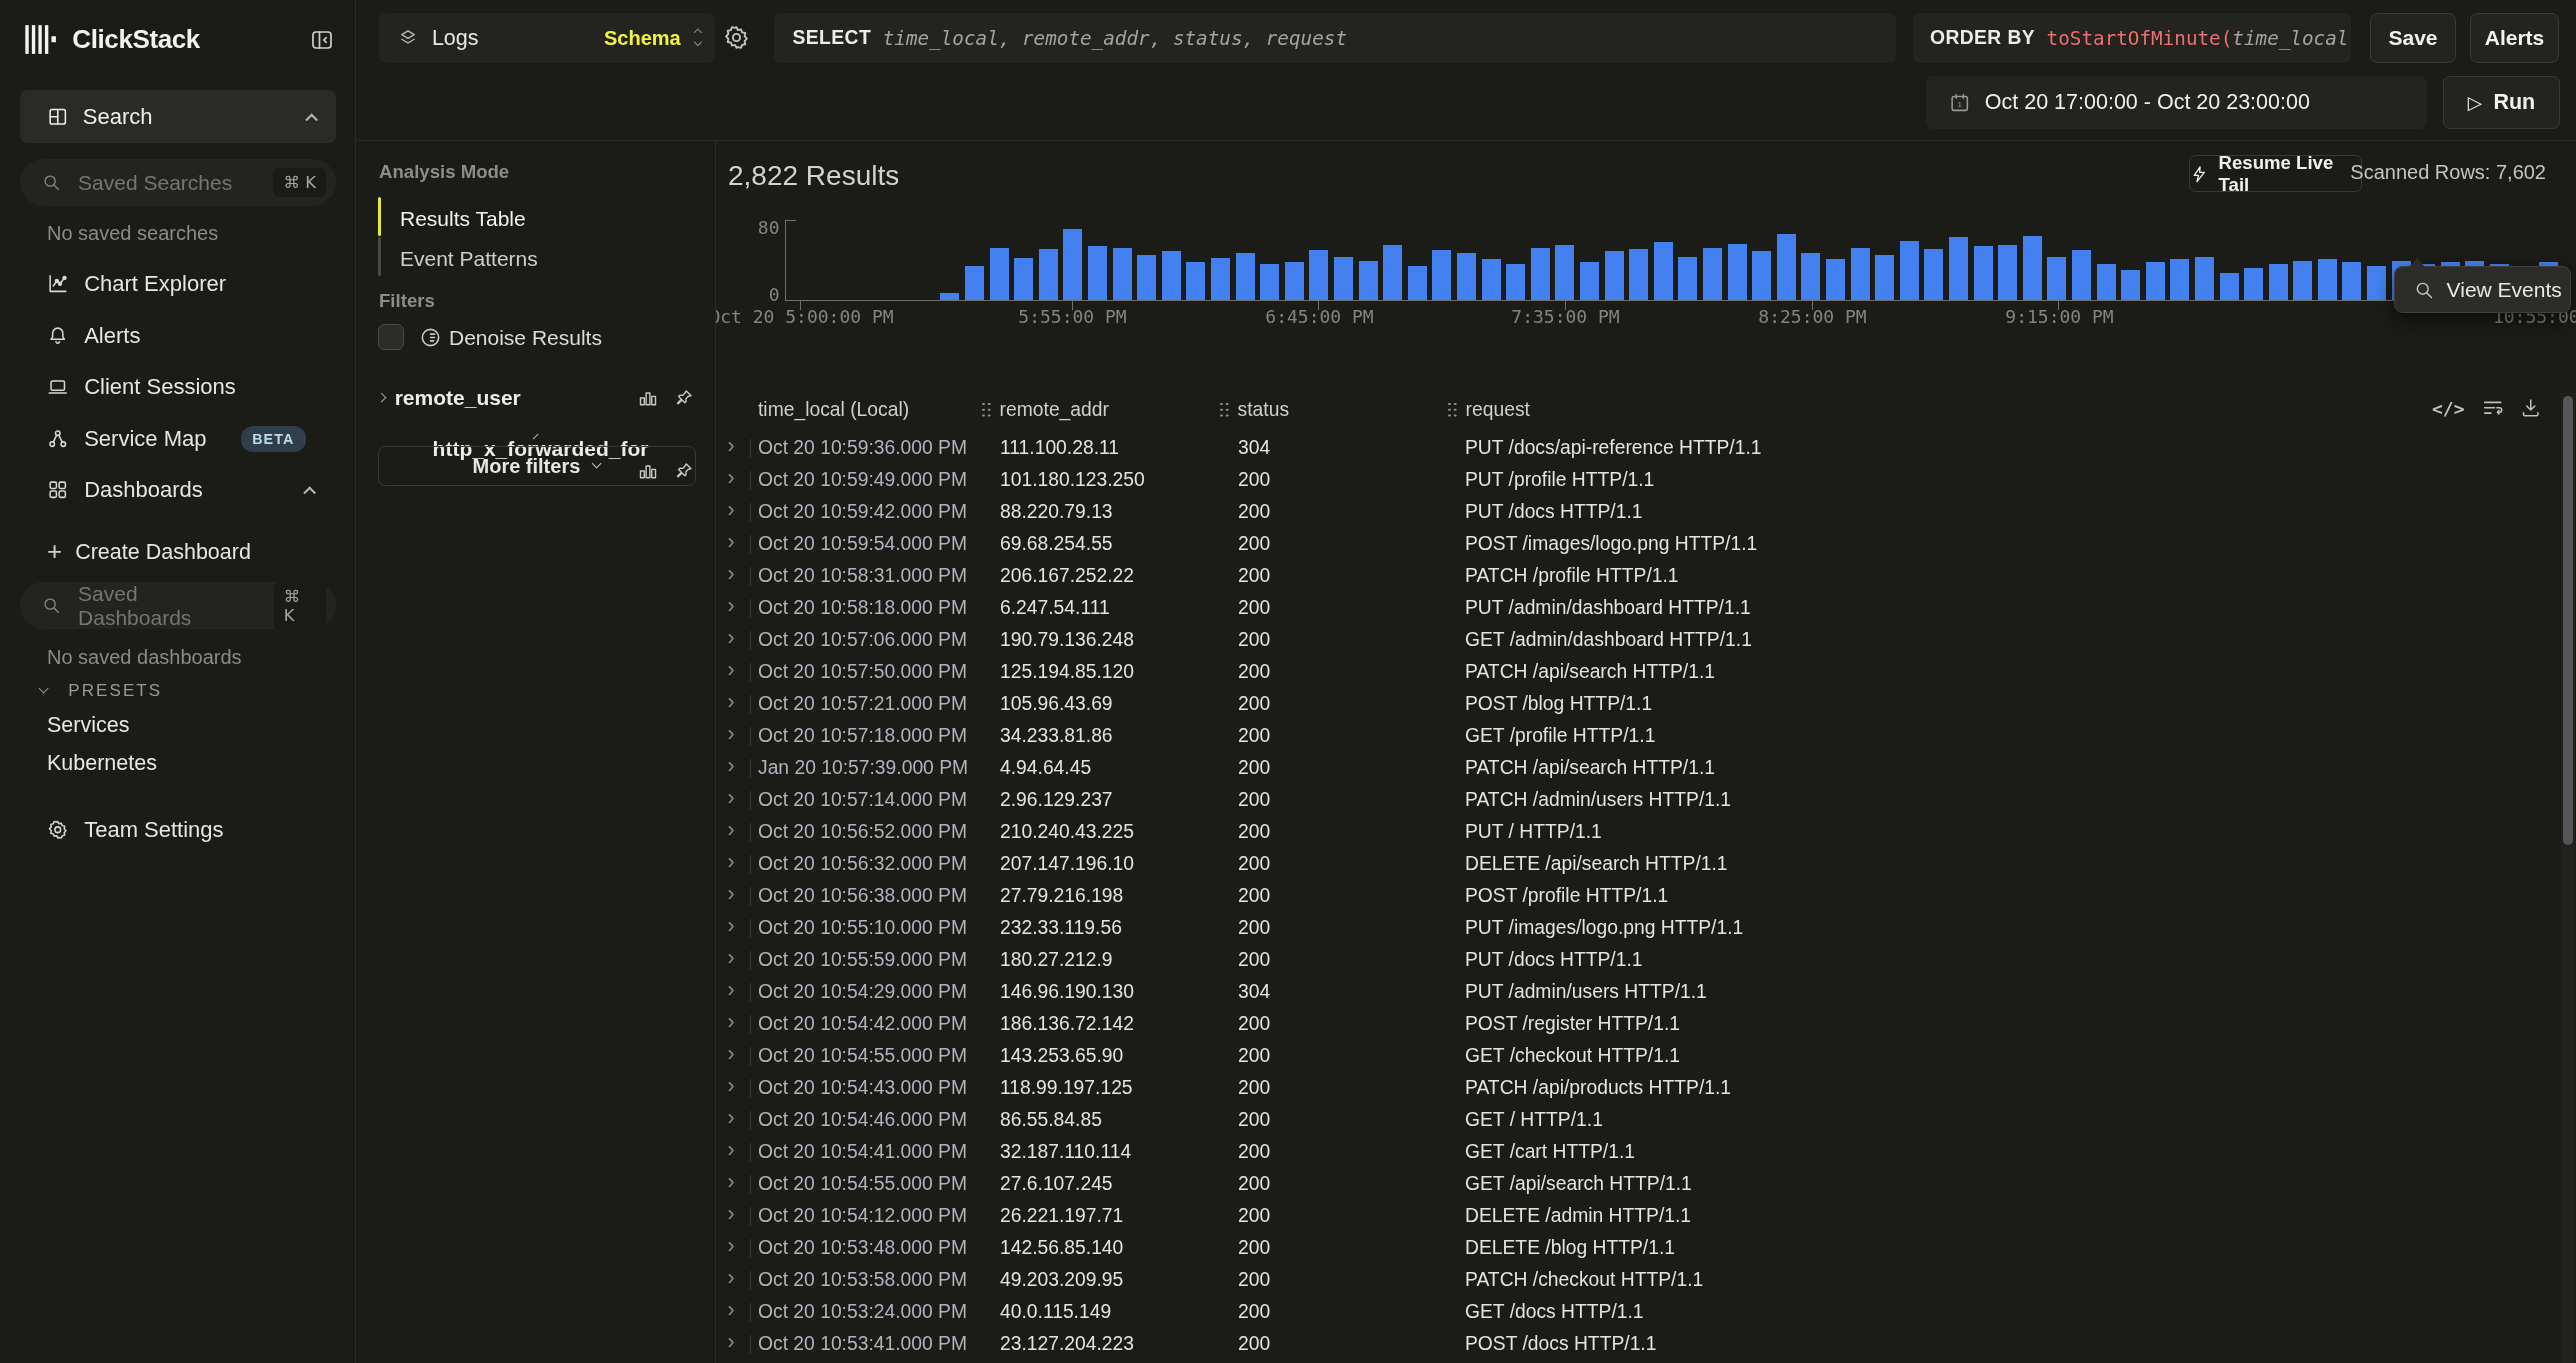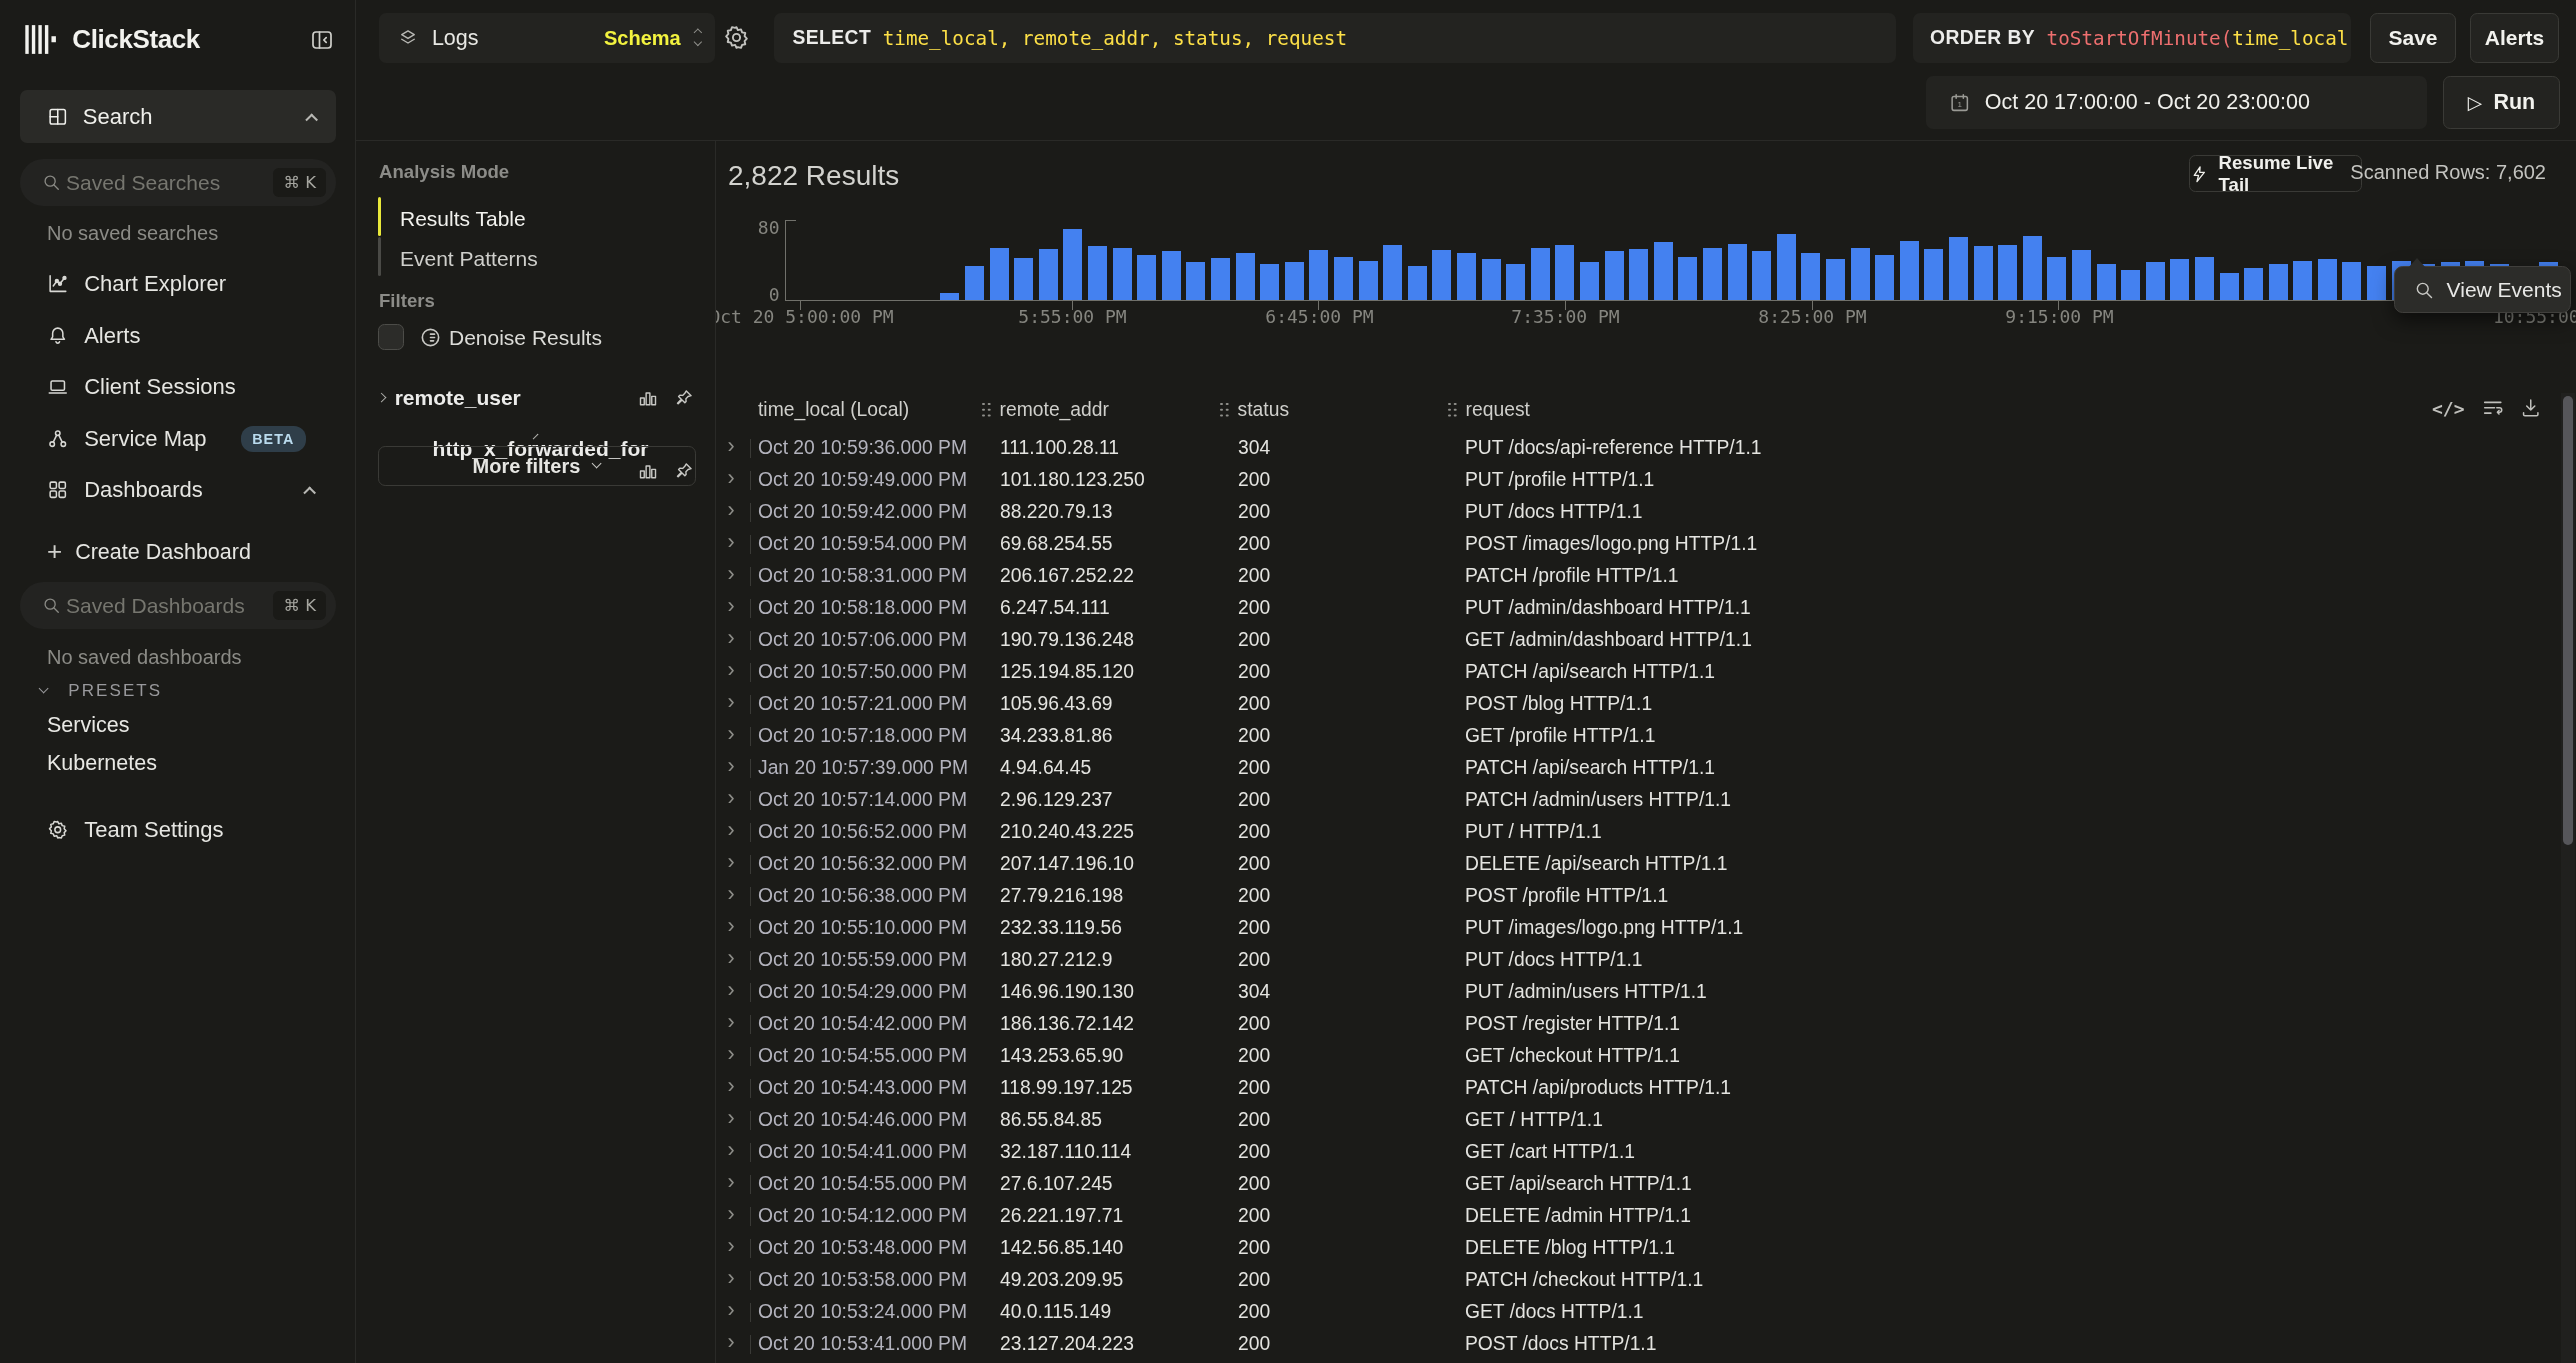--- a/index.html
+++ b/index.html
@@ -15,21 +15,21 @@
   .sidebar{ position:absolute; left:0; top:0; width:356px; height:1364px;
             background:#1b1b18; border-right:0.7px solid #2a2a27; }
   .logo-row{ position:absolute; left:24px; top:20px; right:18.6px; height:39px;
              display:flex; align-items:center; }
   .app-title{ margin-left:14.3px; font-size:26px; font-weight:700; letter-spacing:-0.4px; color:#f2f2ee;}
   .collapse-btn{ margin-left:auto; width:29px; height:29px; color:#cfcfca; display:flex; align-items:center; justify-content:center;}
   .nav-active{ position:absolute; left:20px; width:316px; height:53px; top:90px;
                background:#2a2a27; border-radius:7.2px; display:flex; align-items:center;
                padding:0 20px 0 27px; gap:14.3px; color:#f0f0ec; font-size:22px; }
   .pill{ position:absolute; left:20px; width:316px; height:47px; background:#232321;
-         border-radius:23.6px; display:flex; align-items:center; padding:0 10px 0 21.5px; gap:6px; }
+         border-radius:23.6px; display:flex; align-items:center; padding:0 10px 0 21.5px; gap:18px; }
   .pill .ph{ color:#76766f; font-size:21px; }
   .kbd{ margin-left:auto; background:#1a1a17; color:#a6a6a0; border-radius:5.7px;
         padding:5px 10px; font-size:16.5px; font-family:"DejaVu Sans", sans-serif;}
   .side-note{ position:absolute; left:47px; color:#8b8b86; font-size:20px; }
   .nav-item{ position:absolute; left:20px; width:316px; height:52px; display:flex;
              align-items:center; padding:0 21.5px 0 27px; gap:15.7px; font-size:22px; color:#e6e6e2; }
   .nav-item .nico{ color:#d8d8d4; }
   .beta{ margin-left:18.6px; background:#2f3e49; color:#badbee; font-size:14.3px; font-weight:700;
          letter-spacing:1.1px; border-radius:12px; padding:5px 11.4px; }
   .chev{ display:inline-block; width:9.3px; height:9.3px; border-right:2.1px solid currentColor;
@@ -41,21 +41,21 @@
                 color:#99999c; }
   .presets-label{ font-size:17px; letter-spacing:2.1px; font-weight:500; }
   .preset-item{ position:absolute; left:47px; font-size:21.5px; color:#e8e8e4; }
 
   
   .box{ background:#232320; border-radius:7.2px; position:absolute; display:flex; align-items:center; }
   .btn{ position:absolute; background:#232320; border:0.7px solid #3a3a36; border-radius:7.2px;
         display:flex; align-items:center; justify-content:center; color:#f2f2ee; font-weight:700; }
   .mono{ font-family:"DejaVu Sans Mono", monospace; }
   .kw{ font-weight:700; color:#ececea; font-size:19.3px; letter-spacing:0.4px; white-space:pre; }
-  .code-purple{ color:#fde047; } .code-red{ color:#ee6f6f; }
+  .code-purple{ color:#a3a3a3;font-style:italic; } .code-red{ color:#ee6f6f; }
   .divider-h{ position:absolute; left:356px; right:0; top:140px; height:0.7px; background:#2a2a27; }
 
   
   .fpanel{ position:absolute; left:356px; top:141px; width:360px; bottom:0;
            border-right:0.7px solid #2a2a27; overflow:hidden; }
   .flabel{ position:absolute; left:23px; font-size:18.6px; font-weight:700; color:#8c8c88; }
   .mode-rule{ position:absolute; left:21.5px; width:3.6px; border-radius:2.1px; }
   .mode-item{ position:absolute; left:44px; font-size:21px; }
   .chkbox{ position:absolute; left:21.5px; width:26px; height:26px; border-radius:6.4px;
            background:#2c2c29; border:1.4px solid #4c4c48; }

